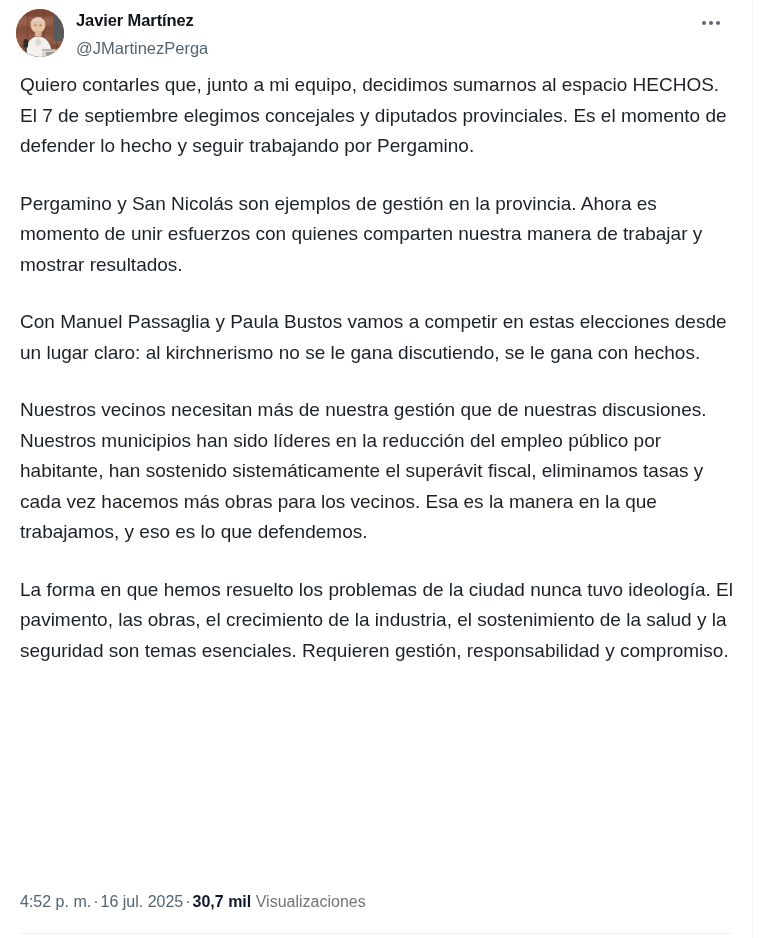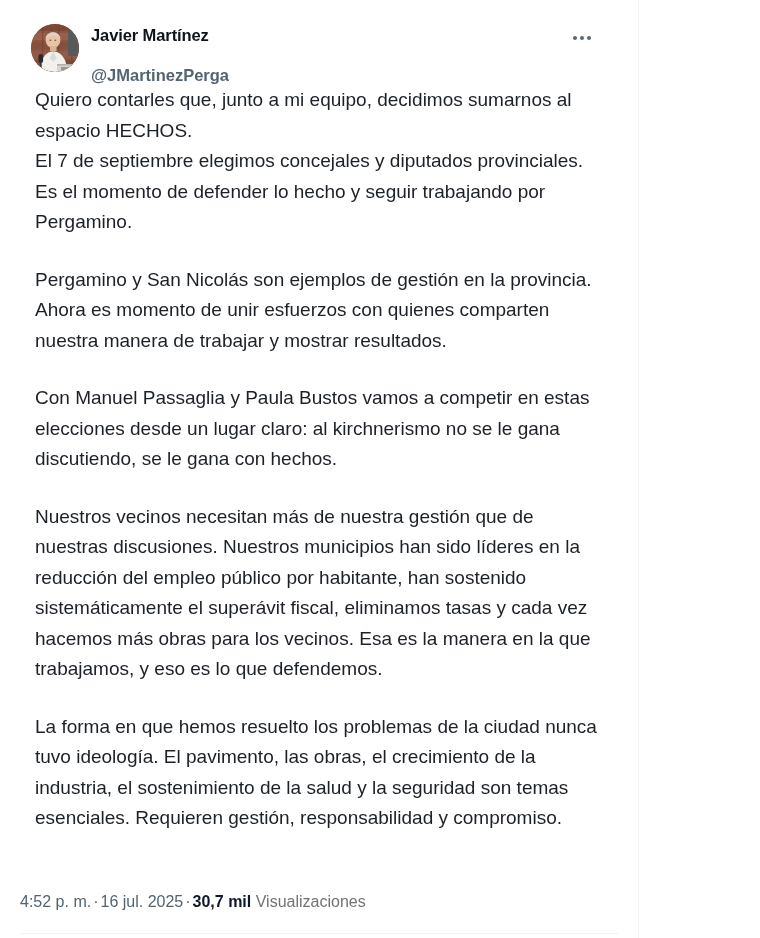--- a/index.html
+++ b/index.html
@@ -11,26 +11,26 @@
     width: 760px;
     height: 938px;
     background: #ffffff;
     font-family: "Liberation Sans", sans-serif;
     -webkit-font-smoothing: antialiased;
     overflow: hidden;
   }
 
   .tweet-card {
     position: relative;
-    width: 639px;
+    width: 753px;
     height: 938px;
     box-sizing: border-box;
     background: #ffffff;
     border-right: 1px solid #eff3f4;
-    padding: 15px;
+    padding: 0;
   }
 
   
   .tweet-header {
     position: relative;
     display: flex;
     align-items: flex-start;
     padding: 10px 0 0 16px;
     height: 56px;
     box-sizing: border-box;
@@ -58,24 +58,24 @@
   }
   .author-name {
     font-size: 16.5px;
     font-weight: bold;
     color: #0f1419;
     letter-spacing: -0.1px;
     line-height: 21px;
   }
   .author-handle {
     font-size: 16.5px;
-    font-weight: bold;
+    font-weight: normal;
     color: #536471;
     line-height: 22px;
-    margin-top: 18px;
+    margin-top: 6px;
   }
 
   .more-button {
     position: absolute;
     top: 10px;
     right: 24px;
     width: 34px;
     height: 26px;
     display: flex;
     align-items: center;

